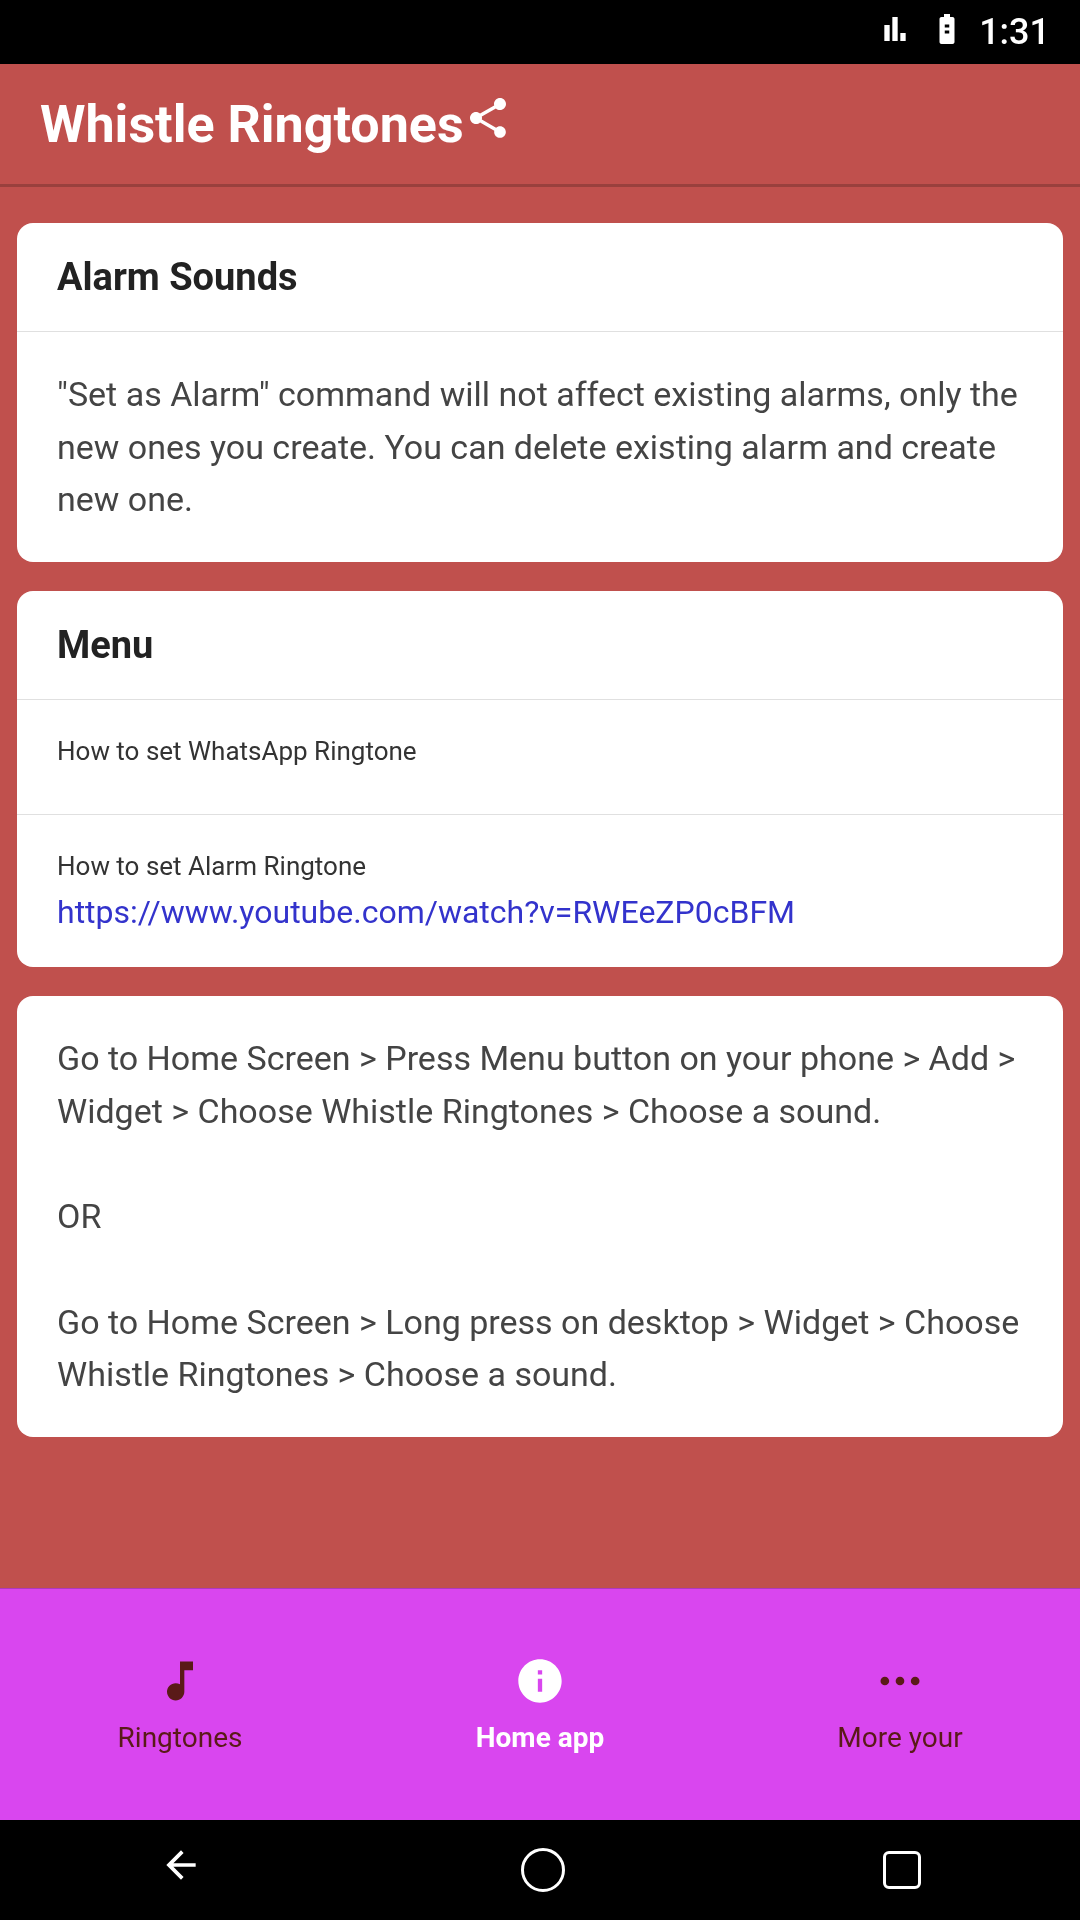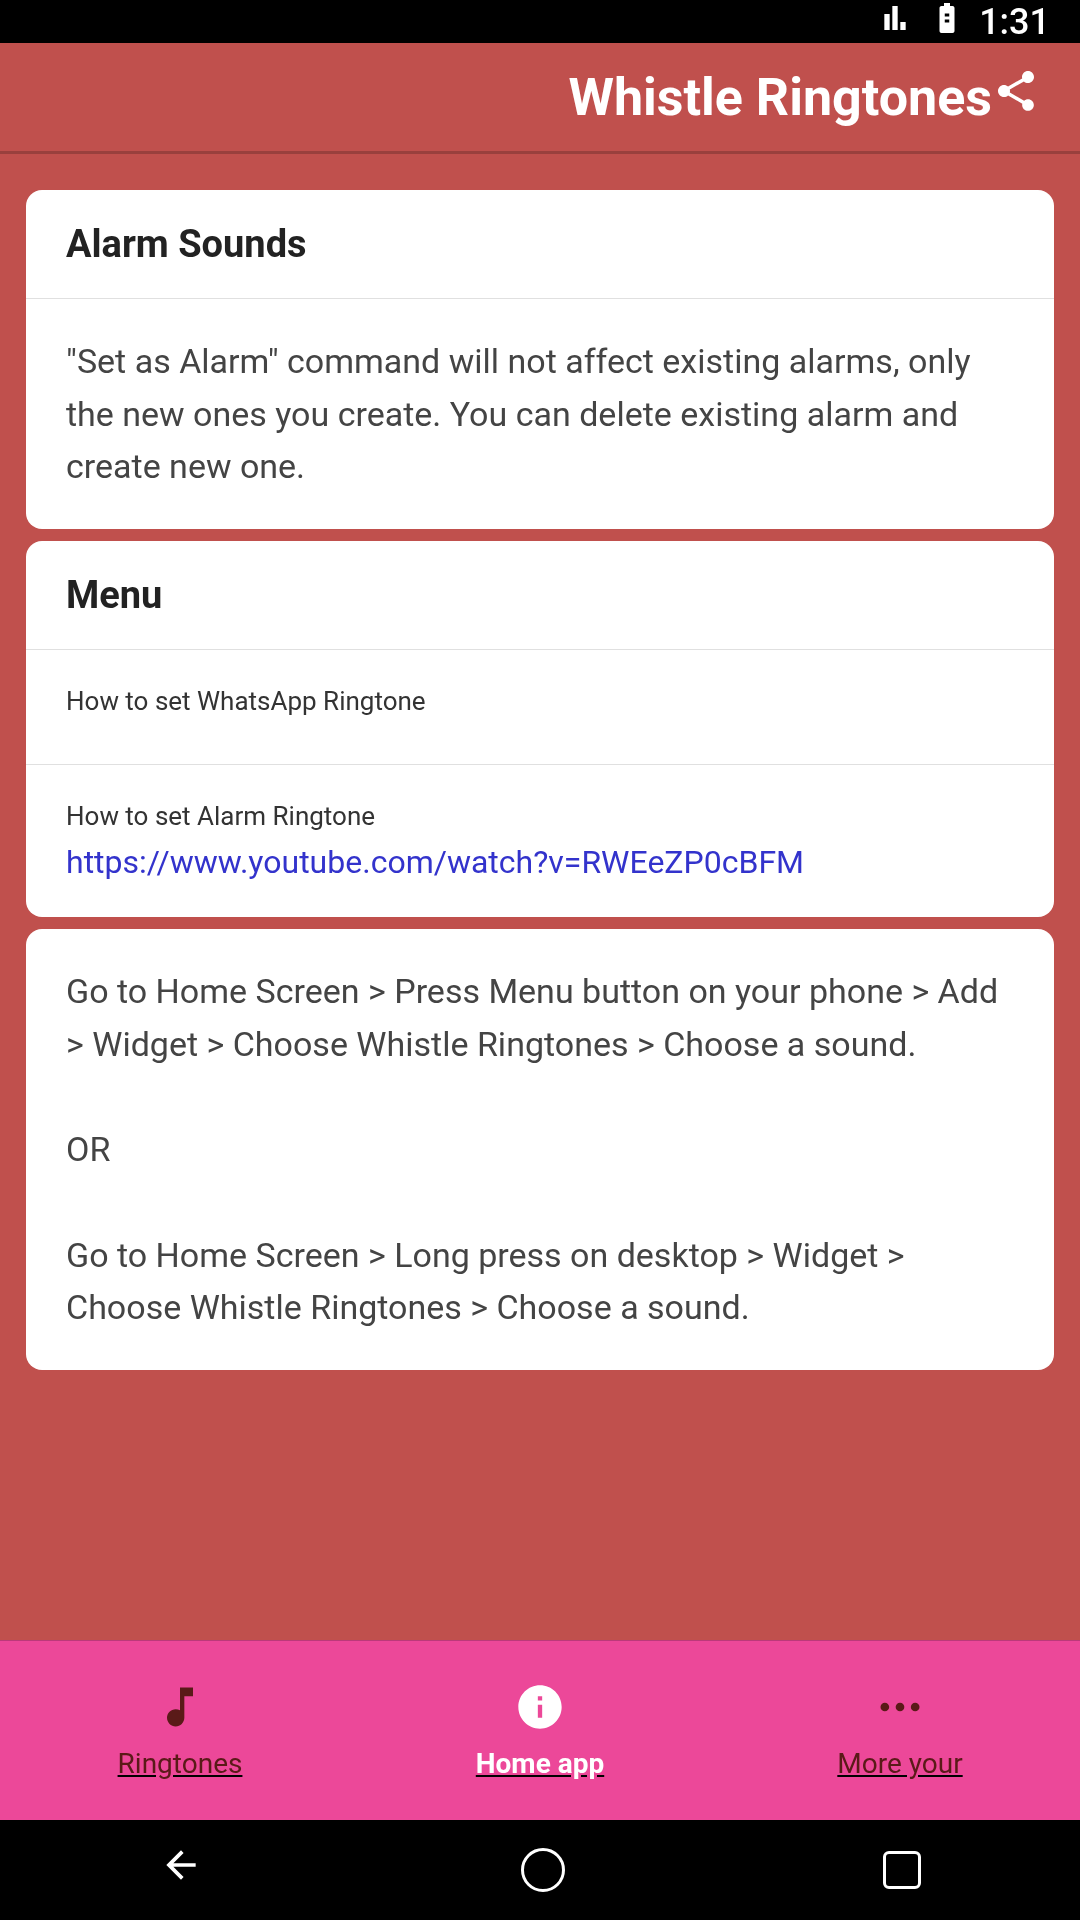--- a/index.html
+++ b/index.html
@@ -11,21 +11,21 @@
       font-family: 'Roboto', Arial, sans-serif;
       background-color: #c0504d;
       display: flex;
       flex-direction: column;
       overflow: hidden;
     }
 
     
     .status-bar {
       background-color: #000;
-      height: 43px;
+      height: 64px;
       display: flex;
       align-items: center;
       justify-content: flex-end;
       padding: 0 30px;
       gap: 16px;
       flex-shrink: 0;
     }
     .status-bar-icons {
       display: flex;
       align-items: center;
@@ -41,24 +41,24 @@
       font-size: 28px;
     }
     .battery-icon {
       color: #fff;
       font-size: 28px;
     }
 
     
     .app-bar {
       background-color: #c0504d;
-      height: 108px;
-      display: flex;
-      align-items: center;
-      justify-content: flex-end;
+      height: 120px;
+      display: flex;
+      align-items: center;
+      justify-content: flex-start;
       padding: 0 40px;
       flex-shrink: 0;
     }
     .app-title {
       color: #fff;
       font-size: 52px;
       font-weight: bold;
     }
     .share-icon {
       color: #fff;
@@ -69,24 +69,24 @@
     
     .app-bar-divider {
       height: 3px;
       background-color: rgba(0,0,0,0.2);
       flex-shrink: 0;
     }
 
     
     .content {
       flex: 1;
-      padding: 36px 26px;
+      padding: 36px 17px;
       display: flex;
       flex-direction: column;
-      gap: 12px;
+      gap: 29px;
       overflow: hidden;
     }
 
     
     .card {
       background-color: #fff;
       border-radius: 16px;
       overflow: hidden;
     }
     .card-title {
@@ -116,27 +116,26 @@
       margin-bottom: 12px;
     }
     .help-section-link {
       font-size: 32px;
       color: #3333cc;
       text-decoration: none;
     }
 
     
     .bottom-nav {
-      background-color: #ec4899;
-      height: 180px;
+      background-color: #d946ef;
+      height: 232px;
       display: flex;
       align-items: center;
       flex-shrink: 0;
       border-top: 1.5px solid rgba(0,0,0,0.2);
-      text-decoration: underline;
     }
     .nav-item {
       flex: 1;
       display: flex;
       flex-direction: column;
       align-items: center;
       justify-content: center;
       gap: 10px;
       cursor: pointer;
       padding: 20px 0;

